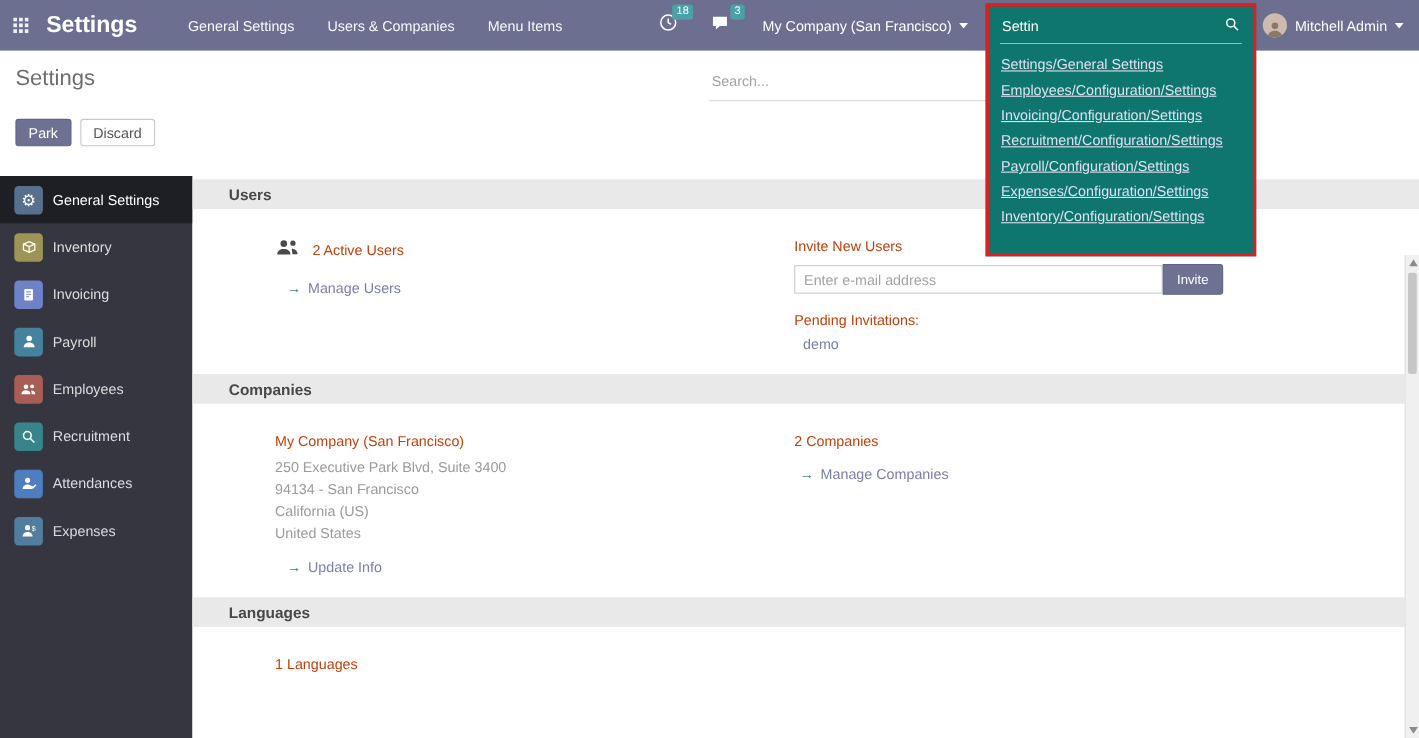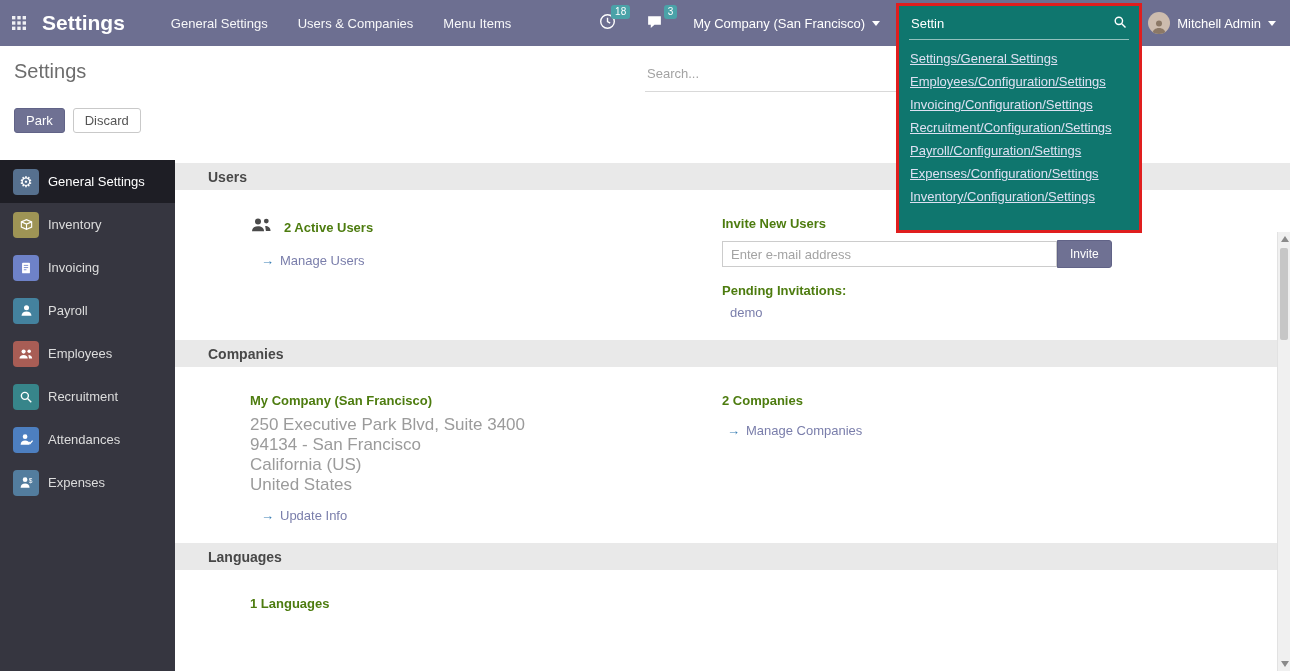--- a/index.html
+++ b/index.html
@@ -58,35 +58,35 @@
   .side-item.active { background:#1e1e25; color:#fff; }
   .app-ic { width:26px; height:26px; border-radius:4px; display:flex;
     align-items:center; justify-content:center; flex-shrink:0; color:#fff; font-size:15px; }
 
   .main { flex:1; background:#fff; position:relative; overflow:hidden; padding-top:3px; }
   .section-header { height:27px; background:#e9e9e9; display:flex; align-items:center;
     padding-left:33px; font-size:14px; font-weight:bold; color:#484848; }
   .section-body { display:flex; padding:26px 20px 20px 75px; }
   .col-left { width:472px; flex-shrink:0; }
   .col-right { flex:1; }
-  .b { font-weight:bold; color:#4d7c0f; font-size:13px; }
+  .b { font-weight:normal; color:#c2410c; font-size:13px; }
   .users-row { display:flex; align-items:center; gap:12px; }
   .link-row { margin-top:15px; font-size:13px; }
   .indent { padding-left:11px; }
   .arrow { color:#3b7fb5; font-weight:bold; margin-right:6px; }
   .link { color:#7a7eab; cursor:pointer; }
   .invite-row { display:flex; align-items:center; margin-top:9px; }
   .invite-input { width:335px; height:26px; border:1px solid #ccc; padding:0 8px;
     font-size:13px; color:#555; font-family:inherit; outline:none; }
   .invite-btn { height:28px; padding:0 12px; background:#6f7193; color:#fff;
     border:1px solid #616387; border-radius:0 3px 3px 0; font-size:12px;
     cursor:pointer; font-family:inherit; }
   .pending-label { margin-top:15px; }
   .pending-user { margin-top:7px; padding-left:8px; font-size:13px; }
-  .addr { color:#9b9b9b; font-size:17px; line-height:20px; margin-top:7px; }
+  .addr { color:#9b9b9b; font-size:13px; line-height:20px; margin-top:7px; }
   .mt13 { margin-top:13px; }
 
   
   .scrollbar { position:absolute; top:72px; right:0; bottom:0; width:13px;
     background:#f0f0f0; border-left:1px solid #e2e2e2; }
   .sb-up, .sb-down { position:absolute; left:3px; width:0; height:0;
     border-left:4px solid transparent; border-right:4px solid transparent; cursor:pointer; }
   .sb-up { top:4px; border-bottom:6px solid #8a8a8a; }
   .sb-down { bottom:4px; border-top:6px solid #8a8a8a; }
   .sb-thumb { position:absolute; top:16px; left:2px; right:2px; height:92px;

